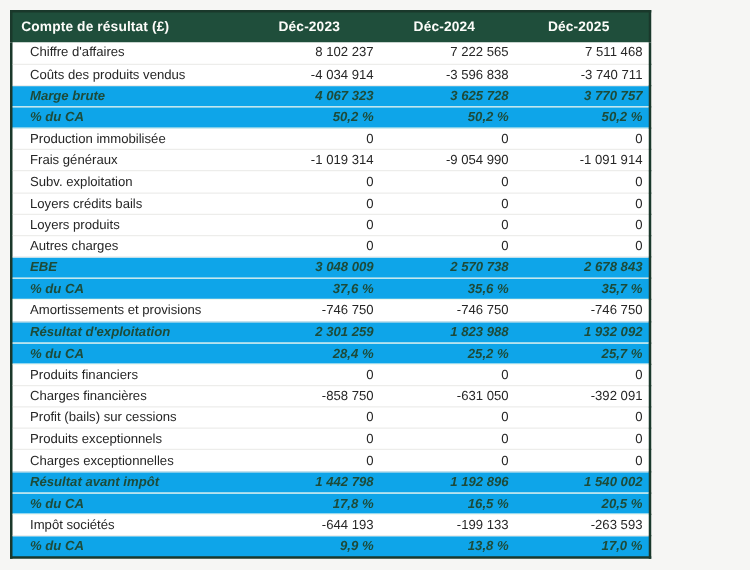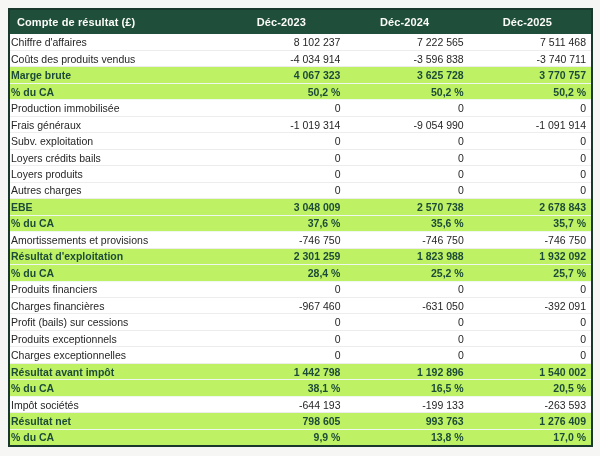--- a/index.html
+++ b/index.html
@@ -5,21 +5,21 @@
   * { box-sizing: border-box; margin: 0; padding: 0; }
   html, body {
     width: 600px; height: 456px;
     background: #f6f6f4;
     font-family: "Liberation Sans", "DejaVu Sans", sans-serif;
     overflow: hidden;
   }
   .table-wrap {
     position: absolute;
     left: 8px; top: 8px;
-    width: 585px; height: 439px;
+    width: 513px; height: 439px;
   }
   table {
     width: 100%; height: 100%;
     border-collapse: collapse;
     table-layout: fixed;
     background: #ffffff;
     border: 2px solid #1a382b;
   }
   col.c-label { width: 36.5%; }
   col.c-num   { width: 21.1%; }
@@ -35,28 +35,29 @@
   thead th.label { text-align: left; padding-left: 7px; }
   thead th.num   { text-align: center; padding-right: 5px; }
   tbody td {
     font-size: 10.5px;
     color: #262626;
     height: 16.4px;
     border-bottom: 1px solid #ededeb;
     white-space: nowrap;
     background: #ffffff;
   }
-  tbody td.label { text-align: left; padding-left: 1px; }
+  tbody td.label { text-align: left; padding-left: 14px; }
   tbody td.num   { text-align: right; padding-right: 5px; }
   tbody tr:last-child td { border-bottom: none; }
   tr.highlight td {
-    background: #bef264;
+    background: #0ea5e9;
     color: #1d4b39;
     font-weight: 700;
     border-bottom: 1px solid #eef8ef;
+    font-style: italic;
   }
 </style>
 </head>
 <body>
 
 <div class="table-wrap">
   <table>
     <colgroup>
       <col class="c-label">
         <col class="c-num">
@@ -163,21 +164,21 @@
           <td class="num">25,7 %</td>
         </tr>
         <tr>
           <td class="label">Produits financiers</td>
           <td class="num">0</td>
           <td class="num">0</td>
           <td class="num">0</td>
         </tr>
         <tr>
           <td class="label">Charges financières</td>
-          <td class="num">-967 460</td>
+          <td class="num">-858 750</td>
           <td class="num">-631 050</td>
           <td class="num">-392 091</td>
         </tr>
         <tr>
           <td class="label">Profit (bails) sur cessions</td>
           <td class="num">0</td>
           <td class="num">0</td>
           <td class="num">0</td>
         </tr>
         <tr>
@@ -193,35 +194,29 @@
           <td class="num">0</td>
         </tr>
         <tr class="highlight">
           <td class="label">Résultat avant impôt</td>
           <td class="num">1 442 798</td>
           <td class="num">1 192 896</td>
           <td class="num">1 540 002</td>
         </tr>
         <tr class="highlight">
           <td class="label">% du CA</td>
-          <td class="num">38,1 %</td>
+          <td class="num">17,8 %</td>
           <td class="num">16,5 %</td>
           <td class="num">20,5 %</td>
         </tr>
         <tr>
           <td class="label">Impôt sociétés</td>
           <td class="num">-644 193</td>
           <td class="num">-199 133</td>
           <td class="num">-263 593</td>
-        </tr>
-        <tr class="highlight">
-          <td class="label">Résultat net</td>
-          <td class="num">798 605</td>
-          <td class="num">993 763</td>
-          <td class="num">1 276 409</td>
         </tr>
         <tr class="highlight">
           <td class="label">% du CA</td>
           <td class="num">9,9 %</td>
           <td class="num">13,8 %</td>
           <td class="num">17,0 %</td>
         </tr>
       </tbody>
   </table>
 </div>

